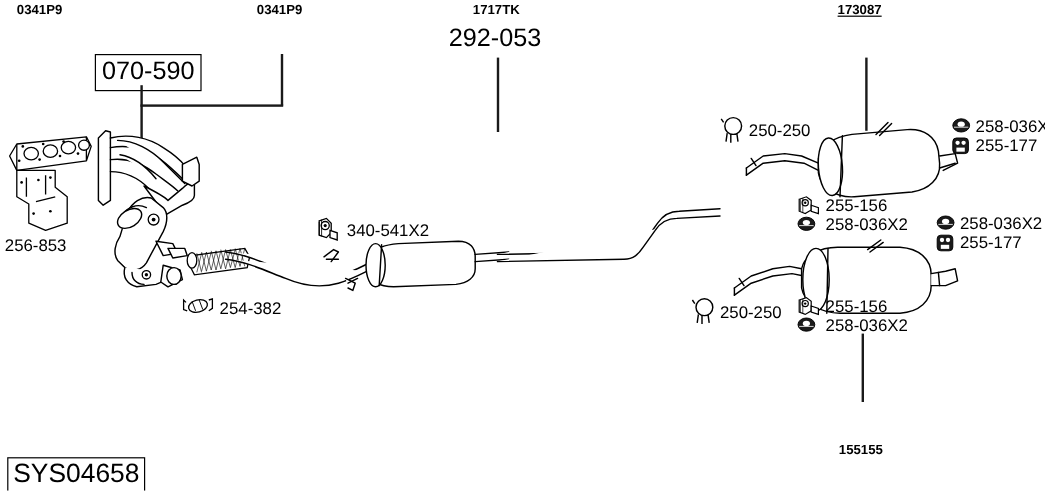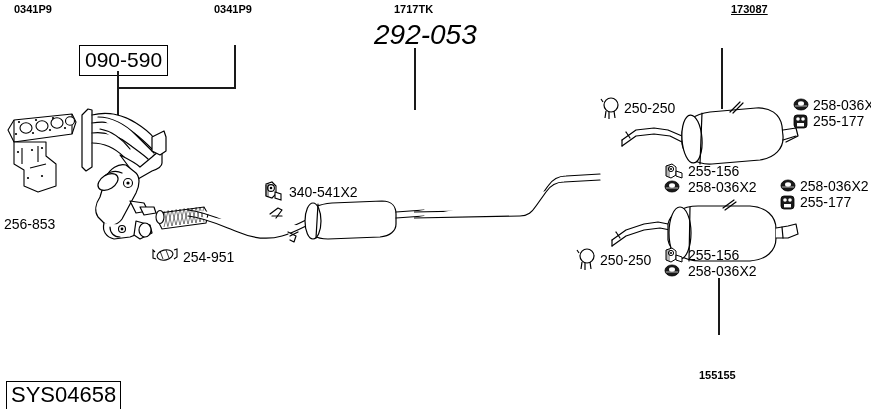--- a/index.html
+++ b/index.html
@@ -1,45 +1,45 @@
 <!DOCTYPE html>
 <html><head>
 <meta charset="utf-8">
 <style>
   html,body{margin:0;padding:0;background:#ffffff;}
   body{font-family:"Liberation Sans", sans-serif;}
   #page{position:relative;width:871px;height:409px;background:#fff;overflow:hidden;}
   .lbl{position:absolute;white-space:nowrap;color:#000;line-height:1;}
-  .big{font-size:28px;font-weight:400;letter-spacing:0px;font-style:italic;}
+  .big{font-size:21px;font-weight:400;letter-spacing:0px;}
   .small{font-size:11px;font-weight:700;}
   .part{font-size:14px;font-weight:400;}
   .boxlbl{position:absolute;border:1.6px solid #000;background:#fff;
           font-size:21px;line-height:1;padding:3px 5px 5px 5px;white-space:nowrap;}
   .syscode{position:absolute;border:1.4px solid #000;background:#fff;
            font-size:22px;line-height:1;padding:2px 4px 4px 4px;white-space:nowrap;}
   .ln{position:absolute;background:#1a1a1a;}
   .vl{width:1.6px;}
   .hl{height:1.6px;}
   svg{display:block;}
   .art{position:absolute;}
 </style>
 </head>
 <body>
 
 <div id="page">
 
   <div class="lbl small" style="left:14px;top:4px;">0341P9</div>
-  <div class="boxlbl" style="left:79px;top:45px;">090-590</div>
+  <div class="boxlbl" style="left:79px;top:45px;">070-590</div>
 
   <div class="lbl small" style="left:214px;top:4px;">0341P9</div>
 
   <div class="lbl small" style="left:394px;top:4px;">1717TK</div>
   <div class="lbl big" style="left:374px;top:21px;">292-053</div>
 
-  <div class="lbl small" style="left:731px;top:4px;text-decoration:underline;">173087</div>
+  <div class="lbl small" style="left:698px;top:4px;text-decoration:underline;">173087</div>
 
   <div class="lbl small" style="left:699px;top:370px;">155155</div>
 
   <div class="ln vl" style="left:117px;top:71px;height:56px;"></div>
 
   <div class="ln vl" style="left:234px;top:45px;height:43px;"></div>
 
   <div class="ln hl" style="left:117px;top:87px;width:119px;"></div>
 
   <div class="ln vl" style="left:414px;top:48px;height:62px;"></div>
@@ -74,21 +74,21 @@
           <circle cx="34" cy="12" r="1.1"></circle>
         <circle cx="51" cy="10" r="1.1"></circle>
         <circle cx="16" cy="44" r="1.1"></circle>
           <circle cx="30" cy="42" r="1.1"></circle>
         <circle cx="40" cy="40" r="1.1"></circle>
           <circle cx="26" cy="70" r="1.1"></circle>
         <circle cx="40" cy="68" r="1.1"></circle>
       </g>
     </svg>
   </div>
-  <div class="lbl part" style="left:4px;top:197px;margin-top:20px;">256-853</div>
+  <div class="lbl part" style="left:4px;top:197px;">256-853</div>
 
   <div class="art" style="left:78px;top:107px;">
     <svg width="90" height="140" viewBox="0 0 90 140">
       <g fill="#fff" stroke="#000" stroke-width="1.2" stroke-linejoin="round" stroke-linecap="round">
 
         <path d="M4 8 L10 2 L14 3 L14 60 L8 64 L4 60 Z"></path>
 
         <path d="M14 8 C30 4 46 8 58 16 C66 21 72 26 76 31"></path>
         <path d="M14 16 C32 13 44 18 56 26 C64 32 70 38 74 42"></path>
         <path d="M14 26 C30 24 42 30 52 38 C60 44 66 48 70 52"></path>
@@ -142,21 +142,21 @@
       <g fill="#fff" stroke="#000" stroke-width="1.1">
         <ellipse cx="13" cy="9" rx="8" ry="5" transform="rotate(-14 13 9)"></ellipse>
         <path d="M3 6 L1 4 L1 12 L4 13"></path>
         <path d="M22 4 L25 3 L25 11 L22 13"></path>
       </g>
       <g stroke="#000" stroke-width="0.8">
         <path d="M8 5 L11 13 M14 4 L17 12"></path>
       </g>
     </svg>
   </div>
-  <div class="lbl part" style="left:183px;top:250px;">254-951</div>
+  <div class="lbl part" style="left:183px;top:250px;">254-382</div>
 
   <div class="art" style="left:262px;top:180px;">
     <svg width="22" height="22" viewBox="0 0 22 22">
       <g fill="#fff" stroke="#000" stroke-width="1.1">
         <path d="M4 4 L10 2 L14 6 L14 14 L10 18 L4 16 Z"></path>
         <circle cx="9" cy="8" r="3.4"></circle>
         <path d="M13 12 L19 14 L19 20 L13 18 Z"></path>
       </g>
       <g fill="#000">
           <circle cx="9" cy="8" r="1.3"></circle>

